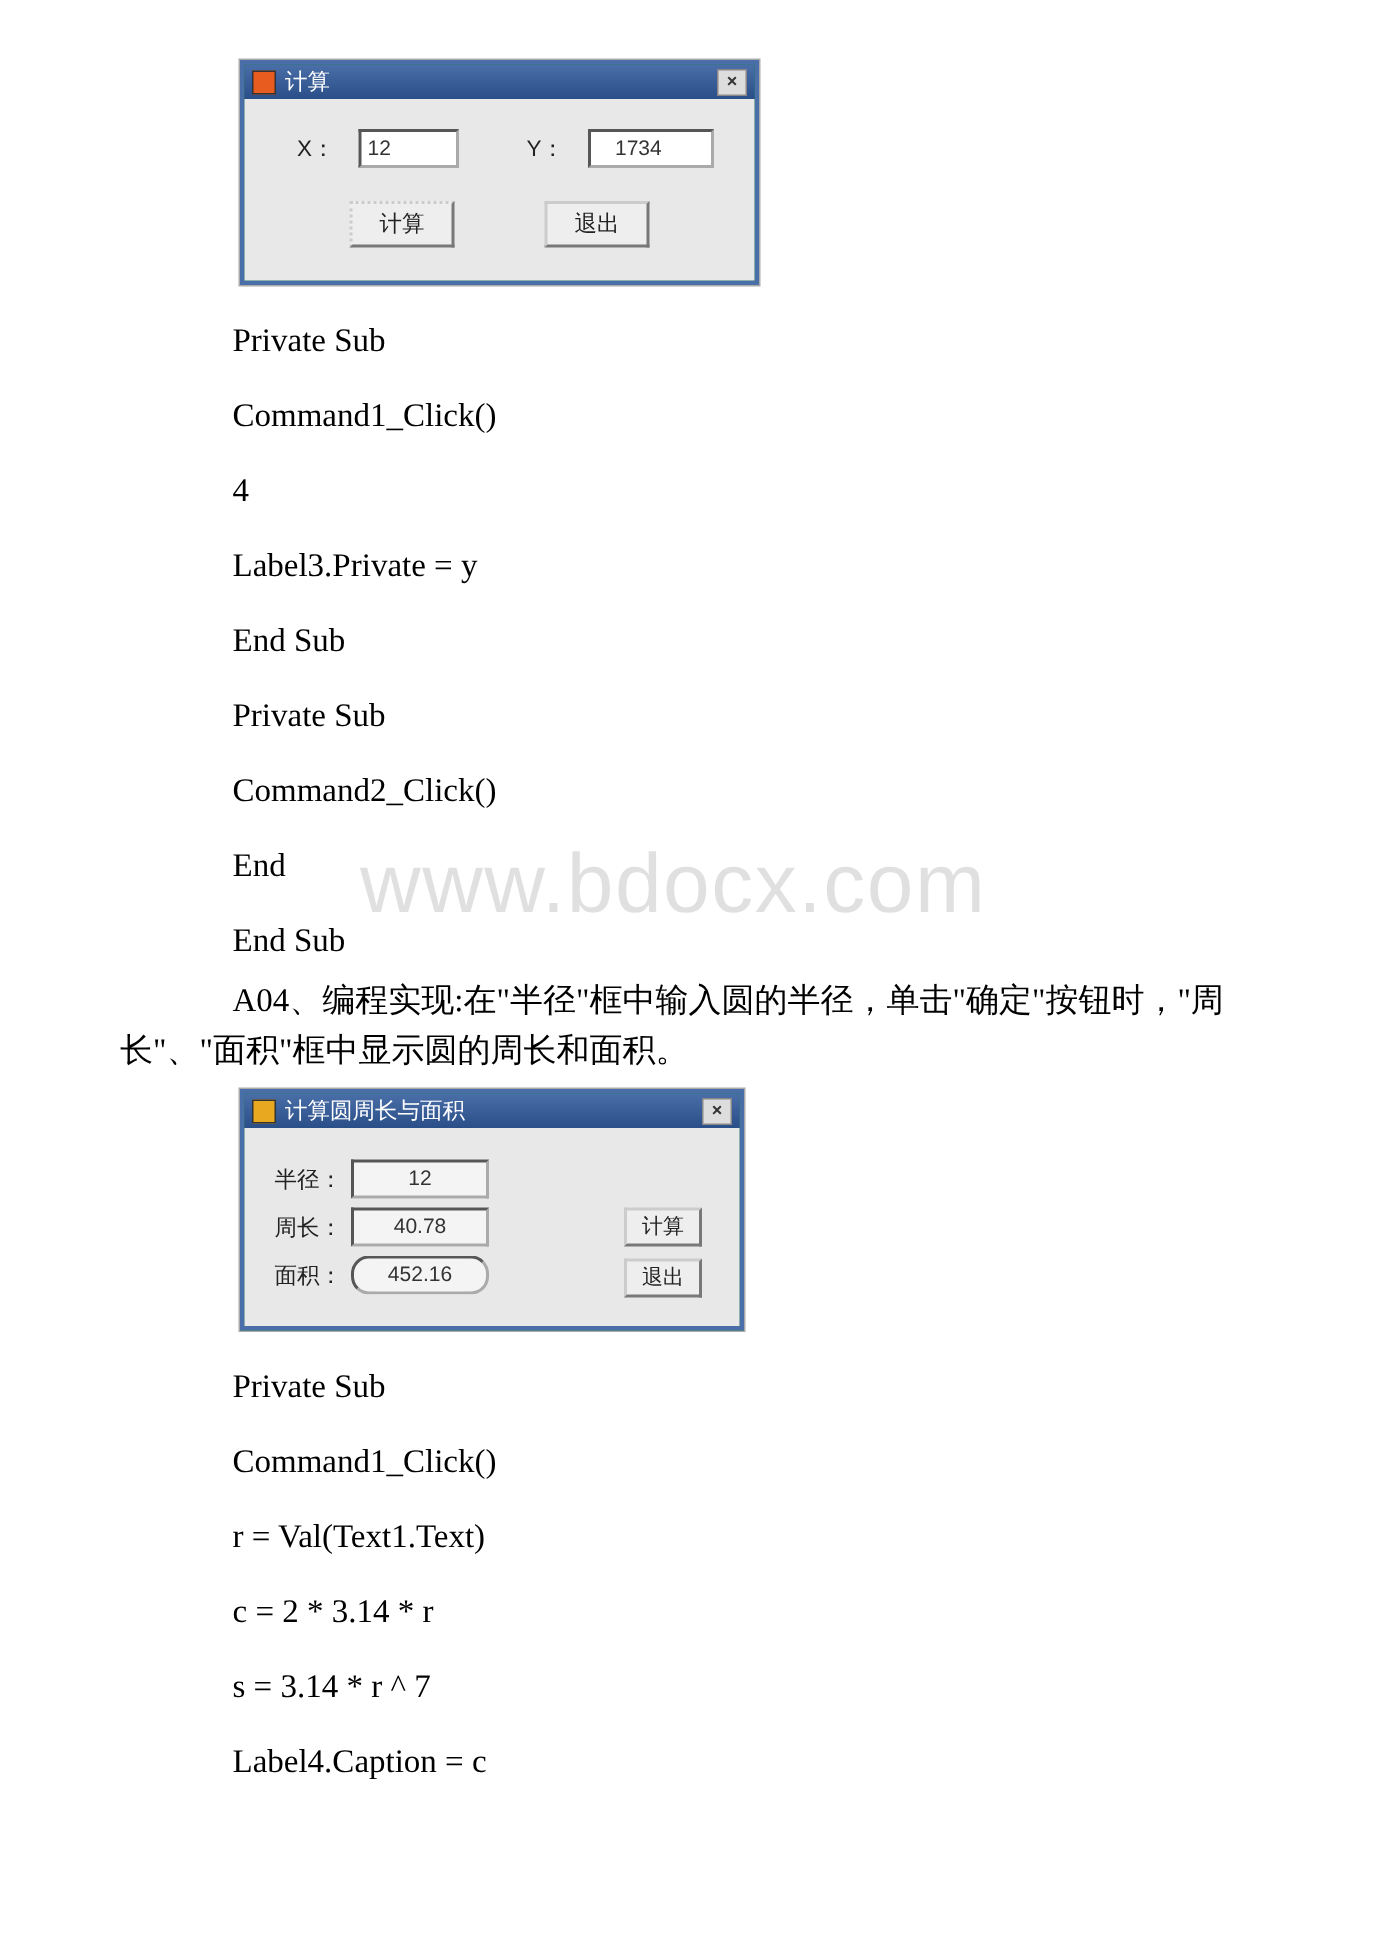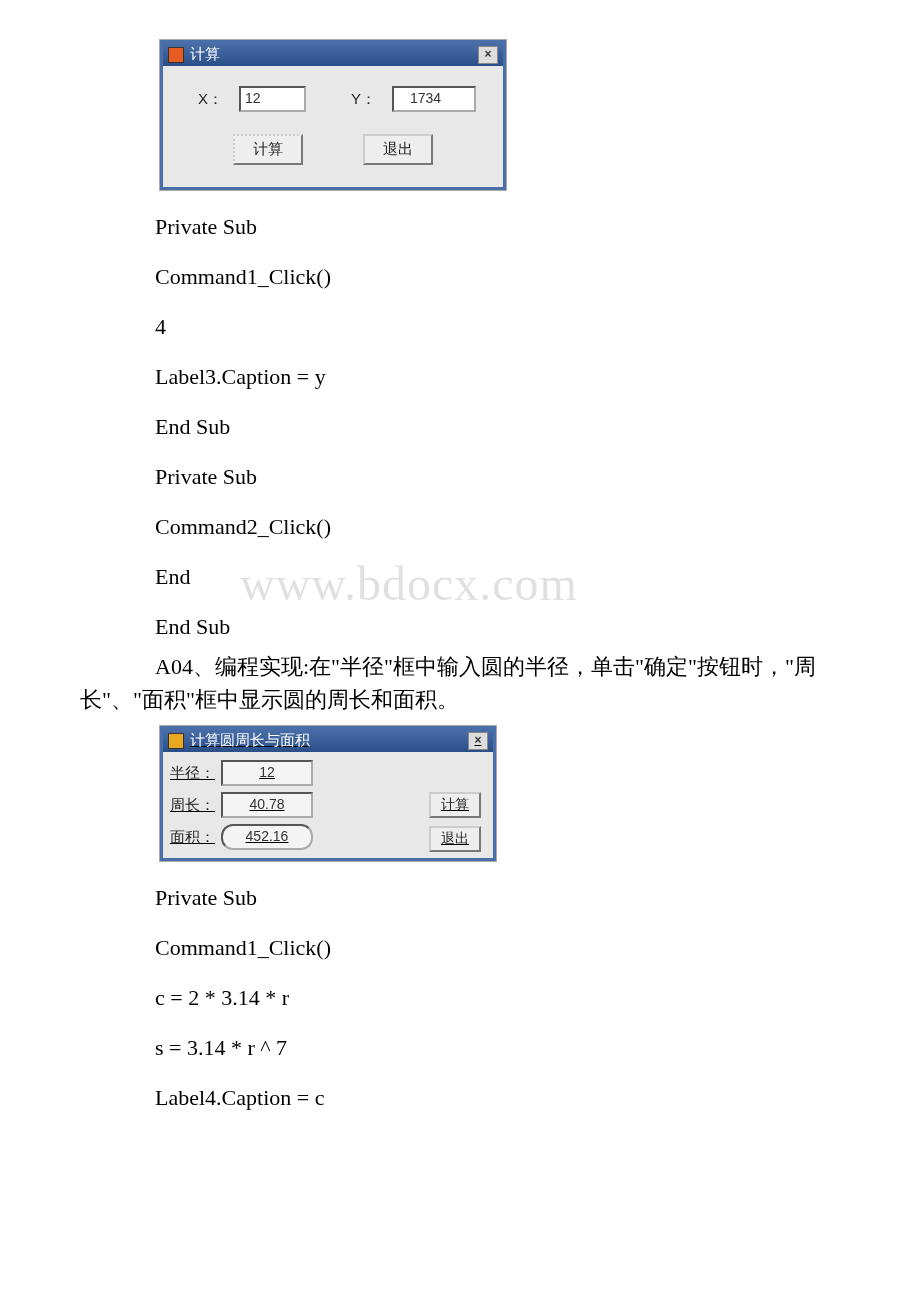--- a/index.html
+++ b/index.html
@@ -98,22 +98,22 @@
     .narrative {
       font-family: "SimSun", "Times New Roman", serif;
       font-size: 22px;
       margin: 10px 0 10px 0;
       text-indent: 75px;
       line-height: 1.5;
       color: #000;
     }
     .watermark {
       position: absolute;
-      font-family: Liberation Serif, serif;
-      font-size: 48px;
+      font-family: Liberation Sans, sans-serif;
+      font-size: 56px;
       color: rgba(0,0,0,0.12);
       letter-spacing: 1px;
       font-weight: 400;
       pointer-events: none;
       white-space: nowrap;
     }
     .rel { position: relative; }
   </style>
 </head>
 <body>
@@ -139,40 +139,40 @@
         <span class="btn">计算</span>
         <span class="btn" style="border-style:outset;">退出</span>
       </div>
     </div>
   </div>
 
   <div class="codeblock rel">
     <p>Private Sub</p>
     <p>Command1_Click()</p>
     <p>4</p>
-    <p>Label3.Caption = y</p>
+    <p>Label3.Private = y</p>
     <p>End Sub</p>
     <p>Private Sub</p>
     <p>Command2_Click()</p>
     <p>End</p>
     <p>End Sub</p>
     <span class="watermark" style="left:160px; top:342px;">www.bdocx.com</span>
   </div>
 
   <p class="narrative">A04、编程实现:在"半径"框中输入圆的半径，单击"确定"按钮时，"周长"、"面积"框中显示圆的周长和面积。</p>
 
-  <div class="vb-win" style="width:330px;text-decoration:underline;">
+  <div class="vb-win" style="width:330px;">
     <div class="vb-titlebar">
       <span class="vb-title-inner">
         <span class="vb-appicon orange"></span>
         <span>计算圆周长与面积</span>
       </span>
       <span class="vb-close">×</span>
     </div>
-    <div class="vb-body" style="padding:2px;">
+    <div class="vb-body" style="padding:15px;">
       <div style="display:flex;">
         <div style="flex:1;">
           <div class="row">
             <span class="lbl">半径：</span>
             <span class="outbox" style="width:80px;">12</span>
           </div>
           <div class="row">
             <span class="lbl">周长：</span>
             <span class="outbox" style="width:80px;">40.78</span>
           </div>
@@ -185,18 +185,19 @@
           <span class="btn solid">计算</span>
           <span class="btn solid">退出</span>
         </div>
       </div>
     </div>
   </div>
 
   <div class="codeblock">
     <p>Private Sub</p>
     <p>Command1_Click()</p>
+    <p>r = Val(Text1.Text)</p>
     <p>c = 2 * 3.14 * r</p>
     <p>s = 3.14 * r ^ 7</p>
     <p>Label4.Caption = c</p>
   </div>
 
 </div>
 
 </body></html>

